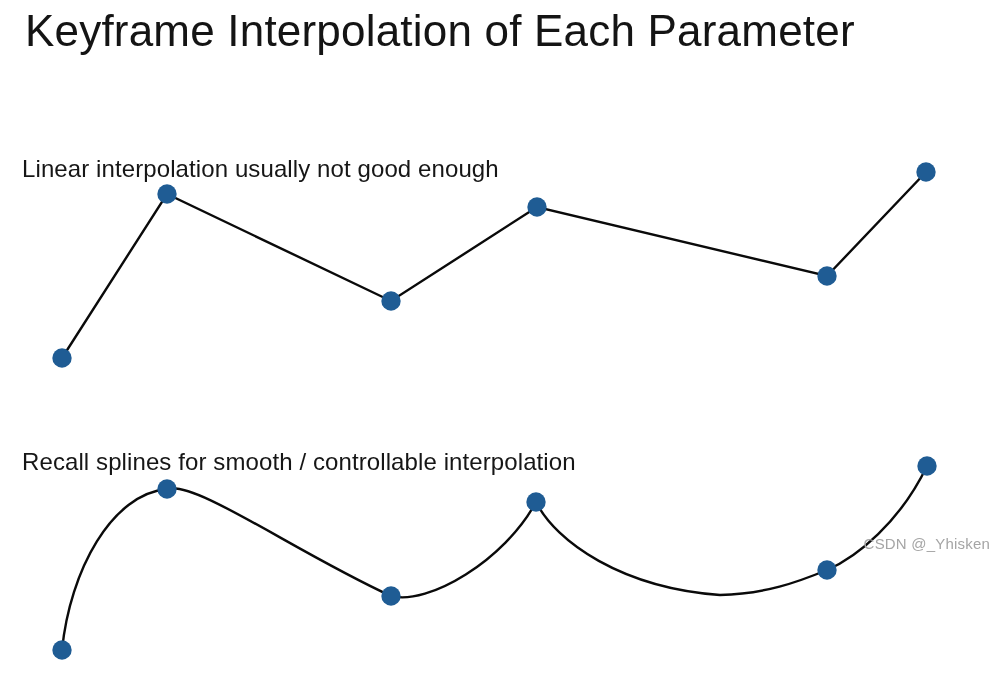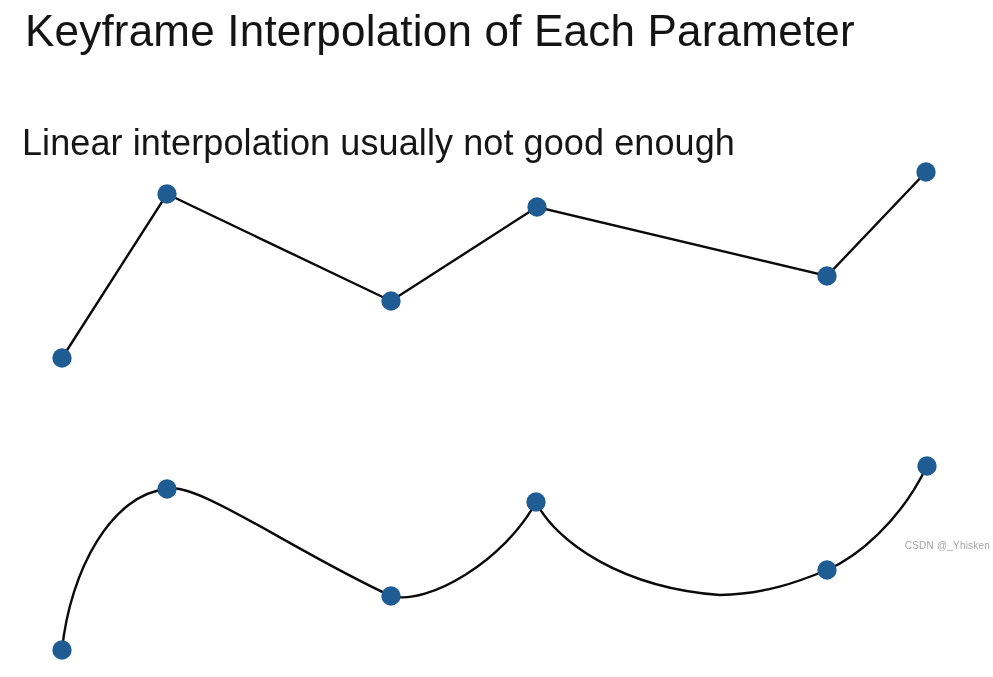--- a/index.html
+++ b/index.html
@@ -23,57 +23,59 @@
     top: 9px;
     font-size: 44px;
     line-height: 1;
     font-weight: 300;
     letter-spacing: 0.2px;
     color: #141414;
     white-space: nowrap;
   }
   .section-caption {
     position: absolute;
-    font-size: 36px;
+    font-size: 24px;
     line-height: 1;
     font-weight: 300;
     letter-spacing: 0.1px;
     color: #161616;
     white-space: nowrap;
+    margin-top: 32px;
   }
   .caption-linear { left: 22px; top: 125px; }
   .caption-spline { left: 22px; top: 418px; }
   .charts-canvas {
     position: absolute;
     left: 0;
     top: 0;
     width: 993px;
     height: 677px;
     pointer-events: none;
   }
   .watermark {
     position: absolute;
     right: 3px;
     bottom: 9px;
-    font-size: 10px;
+    font-size: 15px;
     line-height: 1;
     color: #a5a5a5;
     letter-spacing: 0.2px;
     white-space: nowrap;
   }
 </style>
 </head>
 <body>
 
 <div class="slide" style="background: rgb(255, 255, 255);">
 
   <div class="slide-title" style="color: rgb(20, 20, 20);">Keyframe Interpolation of Each Parameter</div>
 
   <div class="section-caption caption-linear">Linear interpolation usually not good enough</div>
 
+  <div class="section-caption caption-spline">Recall splines for smooth / controllable interpolation</div>
 
   <svg class="charts-canvas" width="993" height="677" viewBox="0 0 993 677" xmlns="http://www.w3.org/2000/svg">
       <g>
         <path d="M62 358 L167 194 L391 301 L537 207 L827 276 L926 172" fill="none" stroke="#0a0a0a" stroke-width="2.4" stroke-linecap="round"></path>
         <circle cx="62" cy="358" r="9.7" fill="#1f5c94"></circle>
         <circle cx="167" cy="194" r="9.7" fill="#1f5c94"></circle>
         <circle cx="391" cy="301" r="9.7" fill="#1f5c94"></circle>
         <circle cx="537" cy="207" r="9.7" fill="#1f5c94"></circle>
         <circle cx="827" cy="276" r="9.7" fill="#1f5c94"></circle>
         <circle cx="926" cy="172" r="9.7" fill="#1f5c94"></circle>

